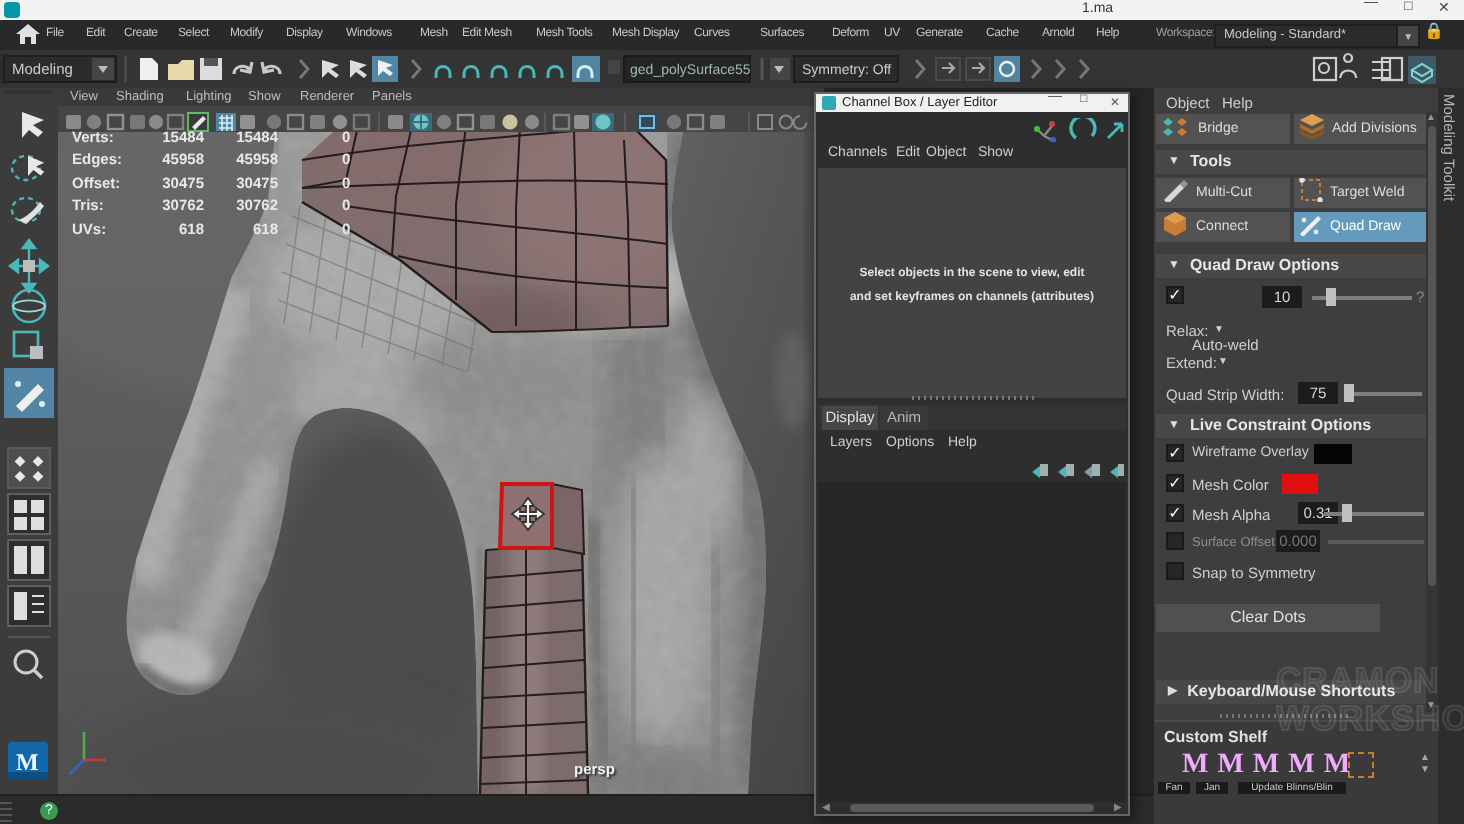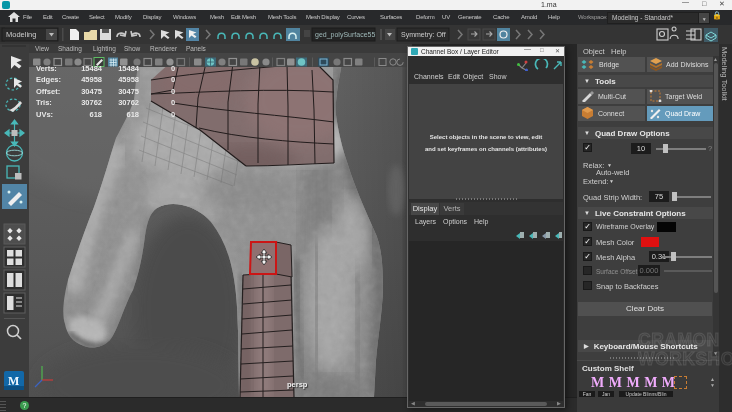--- a/index.html
+++ b/index.html
@@ -19,21 +19,21 @@
 #statusbar .txt{position:absolute;left:37px;top:3px;font-size:8.5px;color:#c5c5c5;}
 #cbwin{position:absolute;left:407px;top:46px;width:158px;height:362px;background:#2e2e2e;border:1px solid #666;box-shadow:2px 2px 6px rgba(0,0,0,.45);}
 #cbttl{position:absolute;left:0;top:0;width:156px;height:9px;background:#f1f1f1;}
 #cbttl .t{position:absolute;left:13px;top:1px;font-size:6.5px;color:#222;}
 #dock{position:absolute;left:577px;top:44px;width:142px;height:368px;background:#3e3e3e;}
 #tabstrip{position:absolute;left:719px;top:44px;width:13px;height:368px;background:#2d2d2d;}
 #tabstrip .vt{position:absolute;left:10px;top:3px;font-size:7.5px;color:#b5b5b5;transform-origin:0 0;transform:rotate(90deg);white-space:nowrap;}
 .hdr{position:absolute;left:1px;width:135px;height:12px;background:#484848;color:#e6e6e6;font-size:8px;font-weight:bold;line-height:12px;}
 .hdr .arr{display:inline-block;margin:0 5px 0 6px;font-size:6px;color:#ddd;vertical-align:1px;}
 .btn2{position:absolute;width:66px;height:15px;background:#525252;color:#dedede;font-size:7px;line-height:15px;white-space:nowrap;overflow:hidden;}
-.btnw{position:absolute;left:1px;width:134px;height:14px;background:#505050;color:#e0e0e0;font-size:8px;line-height:14px;text-align:center;}
+.btnw{position:absolute;left:1px;width:112px;height:14px;background:#505050;color:#e0e0e0;font-size:8px;line-height:14px;text-align:center;}
 .lbl{position:absolute;font-size:7.5px;color:#cfcfcf;white-space:nowrap;}
 .vbox{position:absolute;height:11px;background:#1c1c1c;color:#d8d8d8;font-size:7.5px;text-align:center;line-height:11px;}
 .sld{position:absolute;height:2px;background:#7e7e7e;}
 .sldh{position:absolute;width:5px;height:9px;background:#c0c0c0;}
 .cb{position:absolute;width:9px;height:9px;background:#262626;border:1px solid #191919;color:#fff;font-size:8px;line-height:8px;text-align:center;}
 .field{position:absolute;height:13px;background:#4a4a4a;border:1px solid #3a3a3a;color:#d5d5d5;font-size:7.5px;line-height:11px;padding-left:5px;}
 </style></head>
 <body>
 <div id="titlebar">
   <div style="position:absolute;left:2px;top:1px;width:8px;height:8px;background:#0696a7;border-radius:2px;"></div>
@@ -435,21 +435,21 @@
   </svg>
   <div class="lbl" style="left:6px;top:26px;font-size:7px;">Channels</div>
   <div class="lbl" style="left:40px;top:26px;font-size:7px;">Edit</div>
   <div class="lbl" style="left:55px;top:26px;font-size:7px;">Object</div>
   <div class="lbl" style="left:81px;top:26px;font-size:7px;">Show</div>
   <div style="position:absolute;left:1px;top:37px;width:154px;height:115px;background:#434343;"></div>
   <div style="position:absolute;left:0px;top:84px;width:156px;text-align:center;font-size:6px;font-weight:bold;color:#e4e4e4;line-height:12px;">Select objects in the scene to view, edit<br>and set keyframes on channels (attributes)</div>
   <div style="position:absolute;left:48px;top:151px;width:62px;height:2px;background:repeating-linear-gradient(90deg,#777 0 1px,transparent 1px 3px);"></div>
   <div style="position:absolute;left:1px;top:155px;width:154px;height:13px;background:#333;"></div>
   <div style="position:absolute;left:3px;top:156px;width:28px;height:12px;background:#474747;color:#e2e2e2;font-size:7.5px;text-align:center;line-height:12px;">Display</div>
-  <div style="position:absolute;left:32px;top:156px;width:24px;height:12px;background:#3a3a3a;color:#b5b5b5;font-size:7.5px;text-align:center;line-height:12px;">Verts</div>
+  <div style="position:absolute;left:32px;top:156px;width:24px;height:12px;background:#3a3a3a;color:#b5b5b5;font-size:7.5px;text-align:center;line-height:12px;">Anim</div>
   <div class="lbl" style="left:7px;top:171px;font-size:7px;">Layers</div>
   <div class="lbl" style="left:35px;top:171px;font-size:7px;">Options</div>
   <div class="lbl" style="left:66px;top:171px;font-size:7px;">Help</div>
   <svg style="position:absolute;left:106px;top:182px;" width="48" height="11" viewBox="0 0 48 11">
     <path d="M2 7 l4 -3 l0 6 z" fill="#49b8b8"></path>
       <rect x="6" y="3" width="4" height="6" fill="#9fb0b0"></rect>
     <path d="M15 7 l4 -3 l0 6 z" fill="#49b8b8"></path>
       <rect x="19" y="3" width="4" height="6" fill="#9fb0b0"></rect>
     <path d="M28 7 l4 -3 l0 6 z" fill="#8899a9"></path>
       <rect x="32" y="3" width="4" height="6" fill="#9fb0b0"></rect>
@@ -525,21 +525,21 @@
   <div class="cb" style="left:6px;top:208px;">✓</div>
   <div class="lbl" style="left:19px;top:209px;">Mesh Alpha</div>
   <div class="vbox" style="left:72px;top:207px;width:20px;">0.31</div>
   <div class="sld" style="left:85px;top:212px;width:50px;"></div>
   <div class="sldh" style="left:94px;top:208px;"></div>
   <div class="cb" style="left:6px;top:222px;"></div>
   <div class="lbl" style="left:19px;top:224px;color:#8f8f8f;font-size:6.5px;">Surface Offset</div>
   <div class="vbox" style="left:61px;top:221px;width:22px;color:#777;">0.000</div>
   <div class="sld" style="left:87px;top:226px;width:48px;background:#5a5a5a;"></div>
   <div class="cb" style="left:6px;top:237px;"></div>
-  <div class="lbl" style="left:19px;top:238px;">Snap to Backfaces</div>
+  <div class="lbl" style="left:19px;top:238px;">Snap to Symmetry</div>
   <div class="btnw" style="top:258px;">Clear Dots</div>
   <div class="hdr" style="top:296px;"><span class="arr" style="font-size:6px;">▶</span>Keyboard/Mouse Shortcuts</div>
   <div style="position:absolute;left:33px;top:313px;width:66px;height:2px;background:repeating-linear-gradient(90deg,#777 0 1px,transparent 1px 3px);"></div>
   <div style="position:absolute;left:0px;top:316px;width:142px;height:52px;background:#3a3a3a;border-top:1px solid #4a4a4a;"></div>
   <div class="lbl" style="left:5px;top:320px;font-weight:bold;color:#e2e2e2;font-size:8px;">Custom Shelf</div>
   <div style="position:absolute;left:14px;top:331px;width:120px;height:16px;font-family:'Liberation Serif',serif;font-size:14px;font-weight:bold;color:#f0abfc;letter-spacing:0.5px;white-space:nowrap;overflow:hidden;">M M M M M</div>
   <div style="position:absolute;left:2px;top:347px;width:16px;height:6px;background:#1a1a1a;color:#ccc;font-size:5px;text-align:center;overflow:hidden;">Fan</div>
   <div style="position:absolute;left:21px;top:347px;width:16px;height:6px;background:#1a1a1a;color:#ccc;font-size:5px;text-align:center;overflow:hidden;">Jan</div>
   <div style="position:absolute;left:42px;top:347px;width:54px;height:6px;background:#1a1a1a;color:#ccc;font-size:5px;text-align:center;overflow:hidden;">Update Blinns/Blin</div>
   <div style="position:absolute;left:97px;top:332px;width:13px;height:13px;border:1px dashed #c87d33;"></div>

